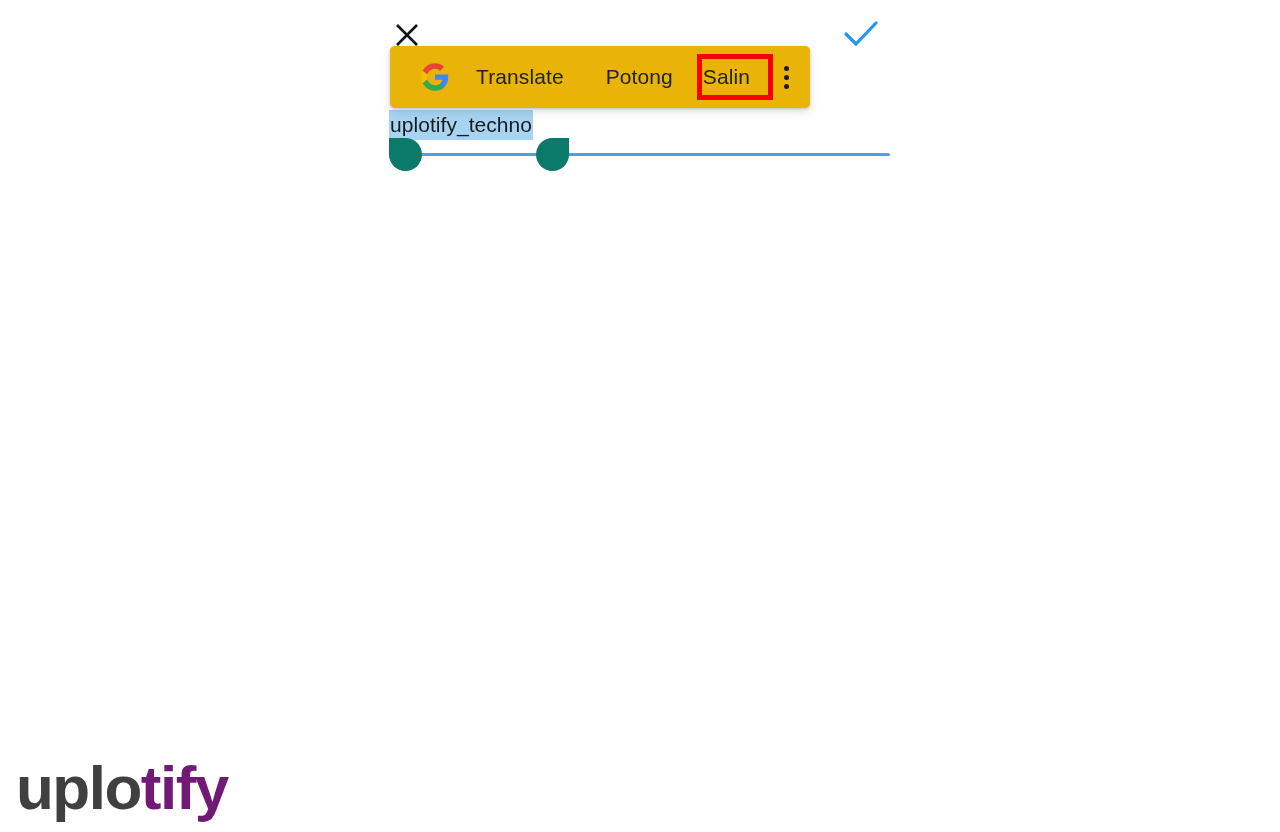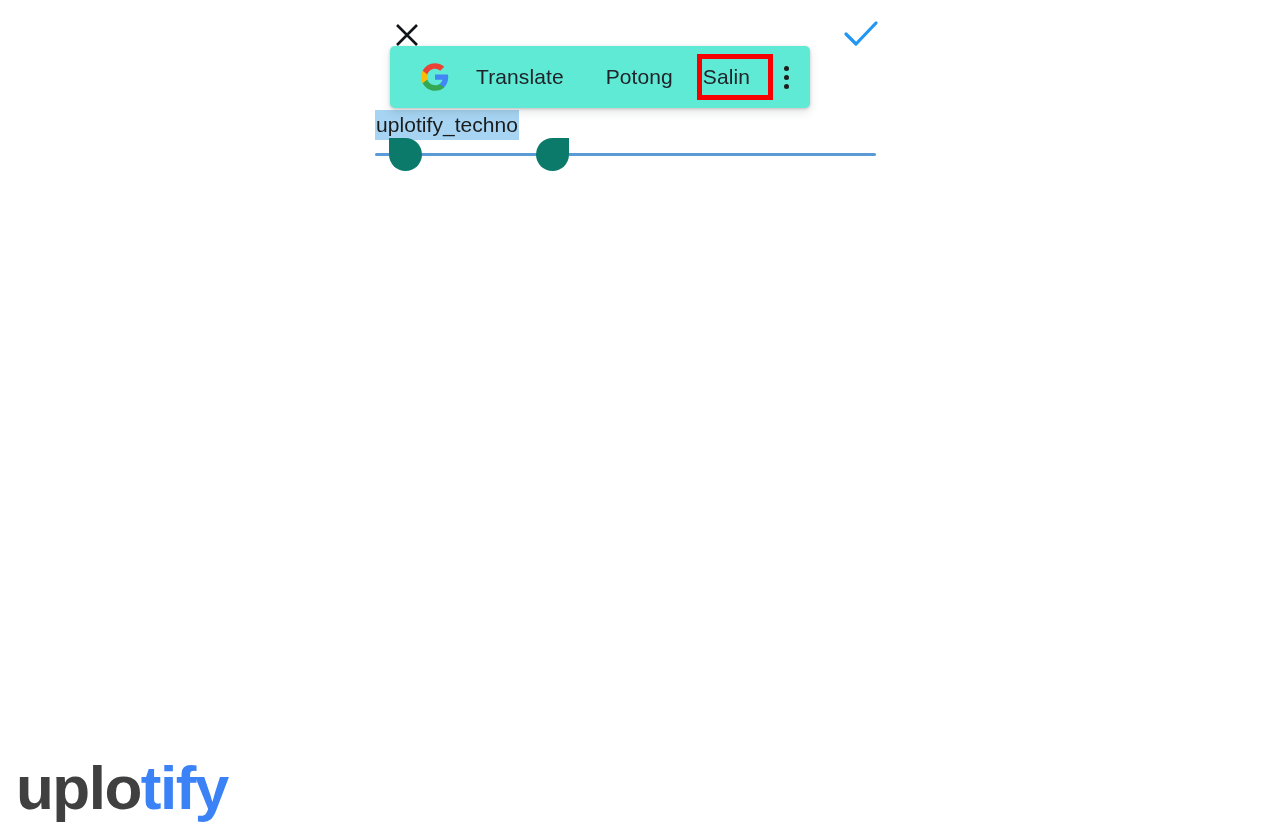--- a/index.html
+++ b/index.html
@@ -67,21 +67,21 @@
     height: 40px;
     display: flex;
     align-items: center;
     justify-content: center;
   }
   #confirm-icon-btn svg { display: block; }
 
   
   #text-field-wrap {
     position: absolute;
-    left: 375px;
+    left: 389px;
     top: 110px;
     width: 501px;
     height: 56px;
   }
 
   #field-value-row {
     position: absolute;
     left: 0;
     top: 0;
     height: 30px;
@@ -127,21 +127,21 @@
     border-radius: 50% 0 50% 50%;
   }
 
   
   #text-action-menu {
     position: absolute;
     left: 390px;
     top: 46px;
     width: 420px;
     height: 62px;
-    background: #5eead4;
+    background: #eab308;
     border-radius: 5px;
     box-shadow: 0 1px 3px rgba(60,64,67,0.24), 0 4px 10px rgba(60,64,67,0.14);
     display: flex;
     align-items: center;
     padding: 0 14px;
     box-sizing: border-box;
   }
 
   #google-icon {
     width: 30px;
@@ -207,21 +207,21 @@
     position: absolute;
     left: 16px;
     top: 752px;
     font-size: 62px;
     font-weight: 700;
     line-height: 72px;
     letter-spacing: -1.5px;
     user-select: none;
   }
   #watermark-part-1 { color: #404040; }
-  #watermark-part-2 { color: #3b82f6; }
+  #watermark-part-2 { color: #701a75; }
 </style>
 </head>
 <body>
 
 <div id="screen-fragment">
 
   <div id="appbar">
 
     <div id="close-icon-btn">
       <span>

